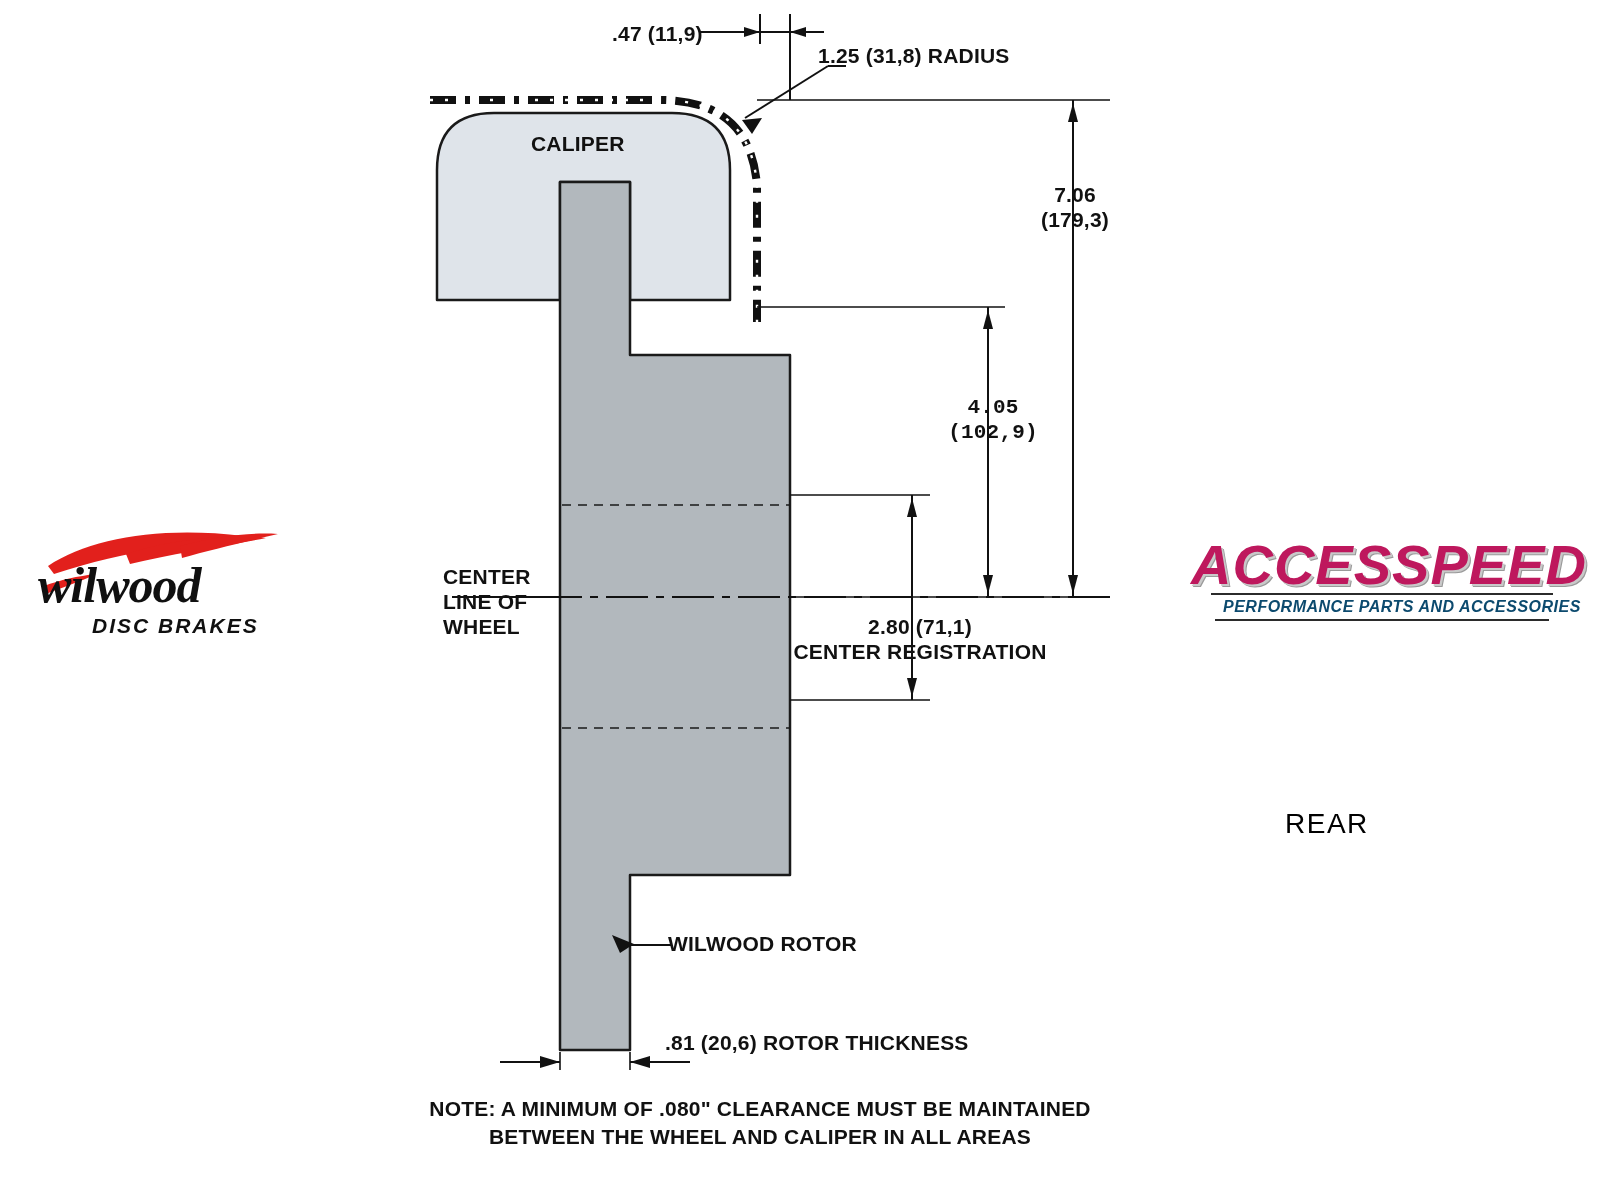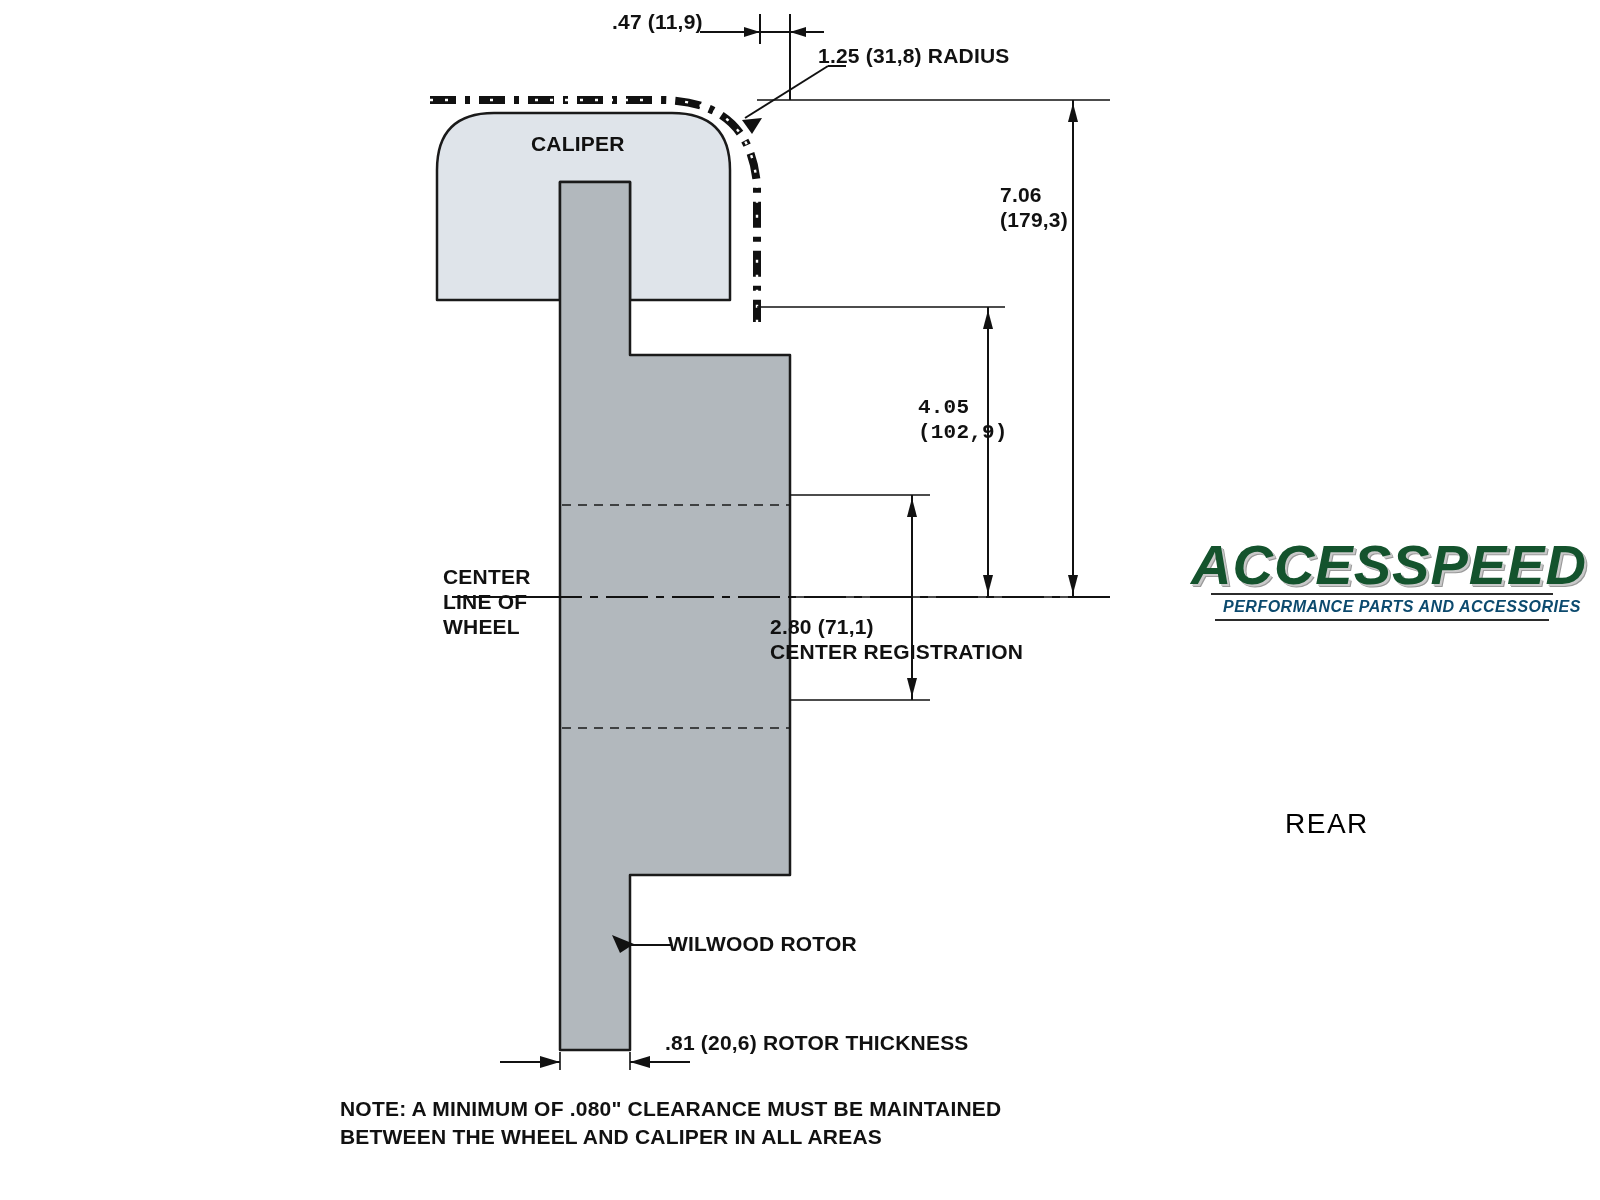--- a/index.html
+++ b/index.html
@@ -30,21 +30,21 @@
   .txt {
     position: absolute;
     font-family: "Liberation Sans", sans-serif;
     font-size: 21px;
     font-weight: 700;
     color: #111;
     white-space: pre;
     line-height: 1.18;
     letter-spacing: 0.2px;
   }
-  .txt.center { text-align: left; }
+  .txt.center { text-align: center; }
 
   
   #wilwood-logo {
     position: absolute;
     left: 30px;
     top: 520px;
     width: 300px;
     height: 130px;
   }
   #wilwood-logo .ww-word {
@@ -81,21 +81,21 @@
     height: 120px;
   }
   #accesspeed-logo .ap-word {
     position: absolute;
     left: 6px;
     top: 12px;
     font-family: "Liberation Sans", sans-serif;
     font-size: 56px;
     font-weight: 700;
     font-style: italic;
-    color: #14532d;
+    color: #be185d;
     letter-spacing: 1px;
     white-space: pre;
     text-shadow: 2px 2px 0 #c9c9c9, 3px 3px 0 #9a9a9a;
   }
   #accesspeed-logo .ap-sub {
     position: absolute;
     left: 38px;
     top: 78px;
     font-family: "Liberation Sans", sans-serif;
     font-size: 16px;
@@ -191,21 +191,21 @@
     <polygon points="612,935 634,944 620,953" fill="#111"></polygon>
 
     <line x1="560" y1="1052" x2="560" y2="1070" stroke="#111" stroke-width="1.6"></line>
     <line x1="630" y1="1052" x2="630" y2="1070" stroke="#111" stroke-width="1.6"></line>
     <line x1="500" y1="1062" x2="560" y2="1062" stroke="#111" stroke-width="2"></line>
     <line x1="630" y1="1062" x2="690" y2="1062" stroke="#111" stroke-width="2"></line>
     <polygon points="560,1062 540,1056 540,1068" fill="#111"></polygon>
     <polygon points="630,1062 650,1056 650,1068" fill="#111"></polygon>
   </svg>
 
-  <div class="txt" style="left:612px; top:10px;text-align:right;">.47 (11,9)</div>
+  <div class="txt" style="left:612px; top:22px;text-align:right;">.47 (11,9)</div>
 
   <div class="txt" style="left:818px; top:44px;">1.25 (31,8) RADIUS</div>
 
   <div class="txt" style="left:531px; top:132px;text-align:center;">CALIPER</div>
 
   <div class="txt center" style="left:1000px; top:183px; width:150px;">7.06
 (179,3)</div>
 
   <div class="txt center" style="left:918px; top:396px; width:150px;font-family:Liberation Mono, monospace;">4.05
 (102,9)</div>
@@ -217,20 +217,30 @@
   <div class="txt center" style="left:770px; top:615px; width:300px;">2.80 (71,1)
 CENTER REGISTRATION</div>
 
   <div class="txt" style="left:668px; top:932px;">WILWOOD ROTOR</div>
 
   <div class="txt" style="left:641px; top:1031px;margin-left:24px;">.81 (20,6) ROTOR THICKNESS</div>
 
   <div class="txt center" style="left:340px; top:1095px; width:840px; line-height:1.35;">NOTE: A MINIMUM OF .080" CLEARANCE MUST BE MAINTAINED
 BETWEEN THE WHEEL AND CALIPER IN ALL AREAS</div>
 
+  <div id="wilwood-logo">
+    <svg width="300" height="130" viewBox="0 0 300 130" style="position:absolute;left:0;top:0;">
+      <path d="M 18 46 C 60 18, 130 6, 214 16 C 170 22, 96 30, 24 54 Z" fill="#e2201c"></path>
+      <path d="M 96 34 C 140 20, 190 14, 236 18 C 196 26, 140 34, 100 44 Z" fill="#e2201c"></path>
+      <path d="M 150 26 C 186 16, 222 12, 248 14 C 214 22, 180 30, 152 38 Z" fill="#e2201c"></path>
+      <path d="M 14 66 C 30 60, 48 56, 66 54 C 50 62, 30 68, 16 74 Z" fill="#e2201c"></path>
+    </svg>
+    <div class="ww-word">wilwood</div>
+    <div class="ww-sub">DISC BRAKES</div>
+  </div>
 
   <div id="accesspeed-logo">
     <svg width="390" height="120" viewBox="0 0 390 120" style="position:absolute;left:0;top:0;">
       <line x1="26" y1="74" x2="368" y2="74" stroke="#2b2b2b" stroke-width="2"></line>
       <line x1="30" y1="100" x2="364" y2="100" stroke="#2b2b2b" stroke-width="2"></line>
     </svg>
     <div class="ap-word">ACCESSPEED</div>
     <div class="ap-sub">PERFORMANCE PARTS AND ACCESSORIES</div>
   </div>
 

